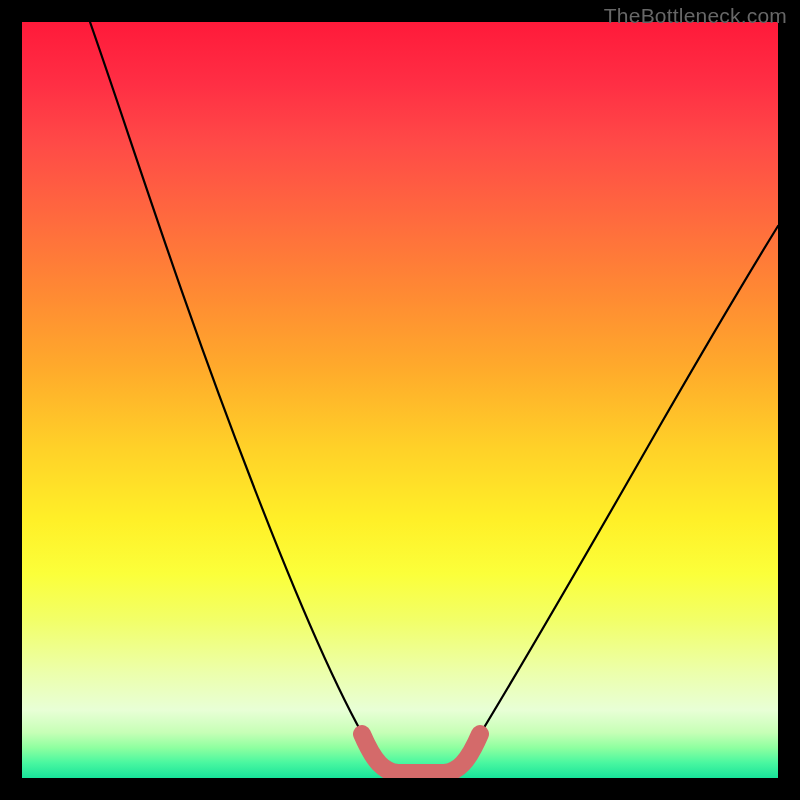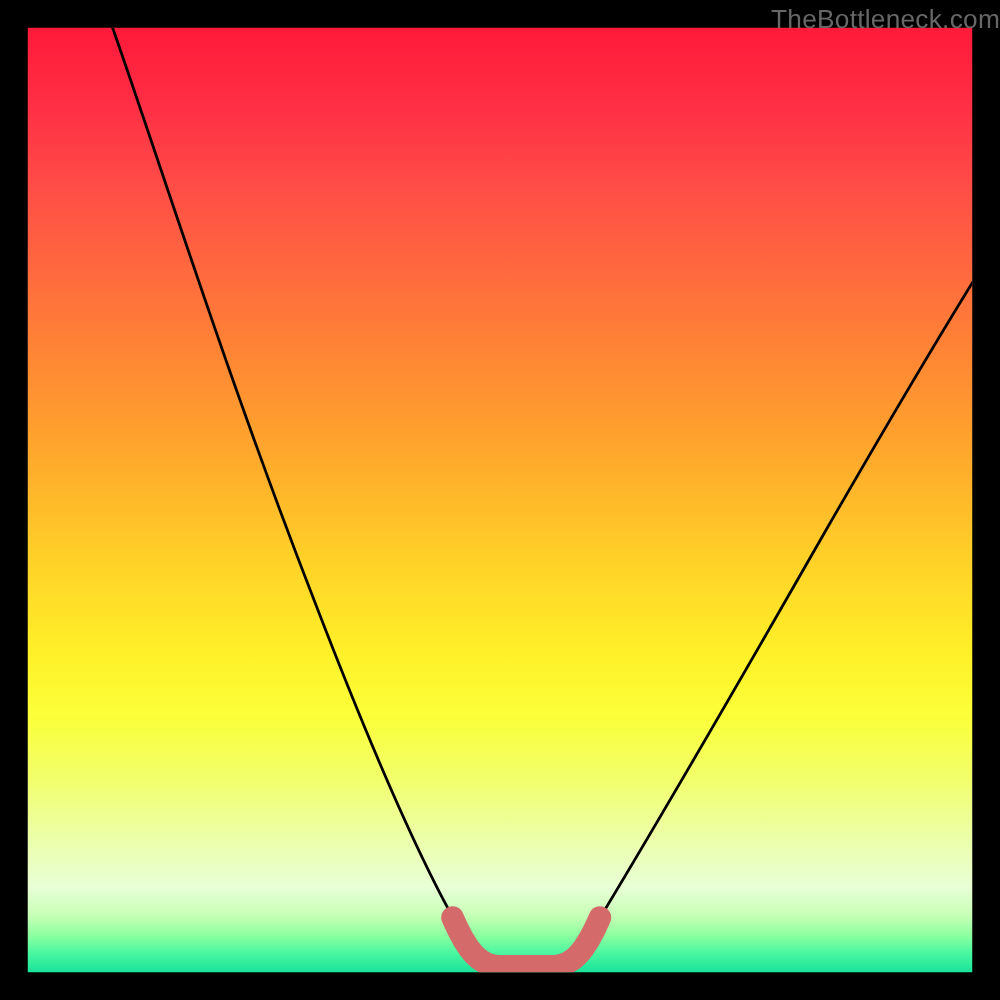--- a/index.html
+++ b/index.html
@@ -48,21 +48,21 @@
       #18e39a 100%
     );
   }
   .curve-svg {
     position: absolute;
     inset: 0;
   }
   .watermark {
     position: absolute;
     top: 4px;
-    right: 0;
+    right: 13px;
     color: #676767;
     font-size: 21px;
     letter-spacing: 0.2px;
     font-weight: 400;
   }
 </style>
 </head>
 <body>
 
 <div class="stage">

